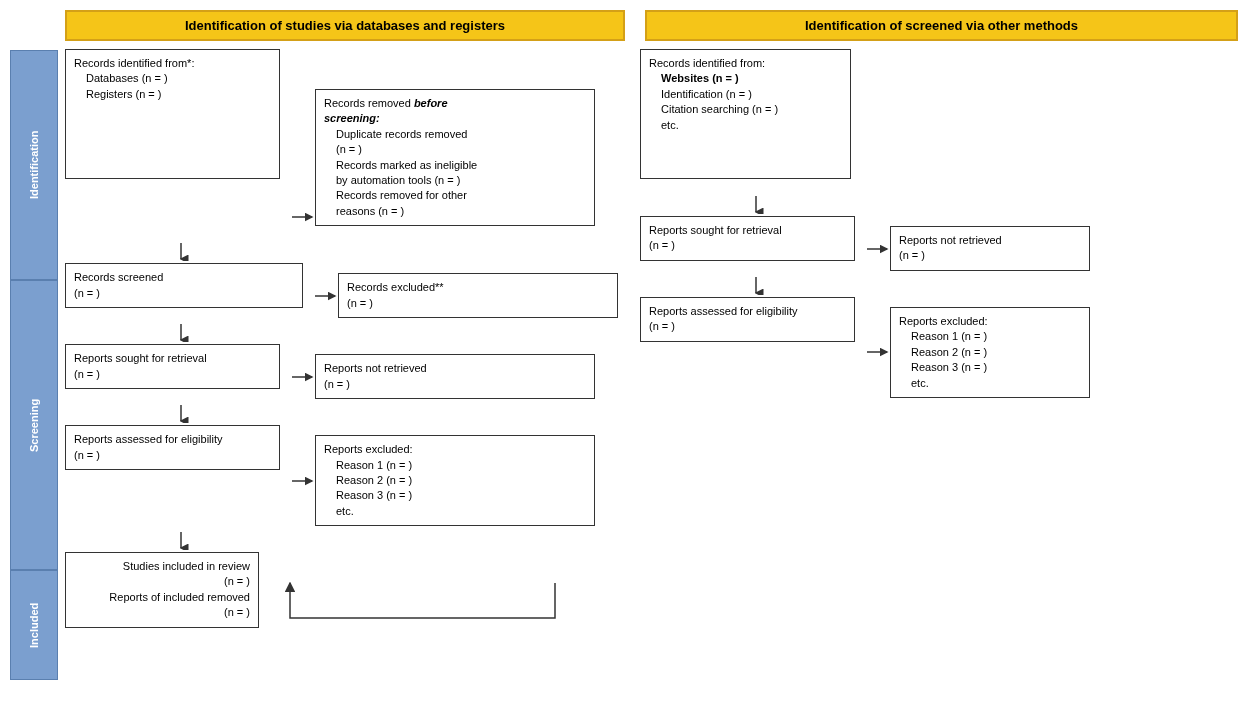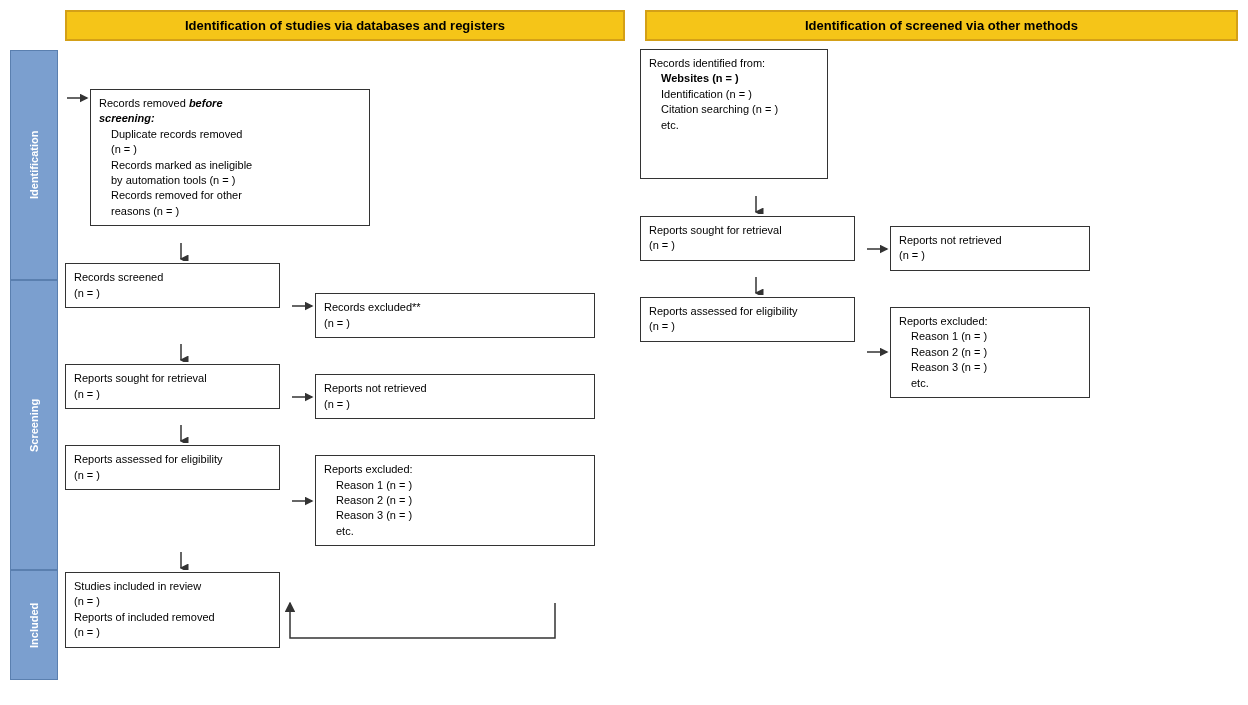--- a/index.html
+++ b/index.html
@@ -153,22 +153,27 @@
 
     <div class="diagram" style="position:relative;">
 
       <div class="full-layout">
 
         <div class="col-left" style="position:relative;">
 
           <div class="section-identification">
             <div style="display:flex; gap:10px; align-items:flex-start;">
 
-
-              <div style="display:flex; align-items:flex-start; margin-top:40px;">
+              <div class="flow-box left-id-main" style="width:215px; min-height:100px;">
+                <span>Records identified from*:</span><br>
+                <span style="padding-left:12px;">Databases (n = )</span><br>
+                <span style="padding-left:12px;">Registers (n = )</span>
+              </div>
+
+              <div style="display:flex; align-items:flex-end; margin-top:40px;">
                 <svg width="25" height="18">
                   <defs>
                       <marker id="ah1" markerWidth="6" markerHeight="6" refX="5" refY="3" orient="auto">
                         <path d="M0,0 L6,3 L0,6 Z" fill="#333"></path>
                       </marker>
                     </defs>
                   <line x1="2" y1="9" x2="22" y2="9" stroke="#333" stroke-width="1.5" marker-end="url(#ah1)"></line>
                 </svg>
                 <div class="flow-box" style="width:280px; min-height:100px;">Records removed <em>before</em><br><em>screening:</em><br><span style="padding-left:12px;">Duplicate records removed</span><br><span style="padding-left:12px;">(n = )</span><br><span style="padding-left:12px;">Records marked as ineligible</span><br><span style="padding-left:12px;">by automation tools (n = )</span><br><span style="padding-left:12px;">Records removed for other</span><br><span style="padding-left:12px;">reasons (n = )</span></div>
               </div>
@@ -180,34 +185,34 @@
               <defs>
                   <marker id="ah2" markerWidth="6" markerHeight="6" refX="3" refY="5" orient="auto">
                     <path d="M0,0 L6,0 L3,6 Z" fill="#333"></path>
                   </marker>
                 </defs>
               <line x1="9" y1="2" x2="9" y2="18" stroke="#333" stroke-width="1.5" marker-end="url(#ah2)"></line>
             </svg>
           </div>
 
           <div style="display:flex; gap:10px; align-items:flex-start; margin-bottom:4px;">
-            <div class="flow-box" style="width:215px; min-height:45px;">
+            <div class="flow-box" style="width:238px; min-height:45px;">
               <span>Records screened</span><br>
               <span>(n = )</span>
             </div>
             <div style="display:flex; align-items:center; margin-top:10px;">
               <svg width="25" height="18">
                 <defs>
                     <marker id="ah3" markerWidth="6" markerHeight="6" refX="5" refY="3" orient="auto">
                       <path d="M0,0 L6,3 L0,6 Z" fill="#333"></path>
                     </marker>
                   </defs>
                 <line x1="2" y1="9" x2="22" y2="9" stroke="#333" stroke-width="1.5" marker-end="url(#ah3)"></line>
               </svg>
-              <div class="flow-box" style="width:280px; min-height:45px;margin-top:20px;">
+              <div class="flow-box" style="width:280px; min-height:45px;">
                 <span>Records excluded**</span><br>
                 <span>(n = )</span>
               </div>
             </div>
           </div>
 
           <div style="display:flex; justify-content:flex-start; margin-left:107px; margin-bottom:2px;">
             <svg width="18" height="20">
               <defs>
                   <marker id="ah4" markerWidth="6" markerHeight="6" refX="3" refY="5" orient="auto">
@@ -279,34 +284,34 @@
               <defs>
                   <marker id="ah8" markerWidth="6" markerHeight="6" refX="3" refY="5" orient="auto">
                     <path d="M0,0 L6,0 L3,6 Z" fill="#333"></path>
                   </marker>
                 </defs>
               <line x1="9" y1="2" x2="9" y2="18" stroke="#333" stroke-width="1.5" marker-end="url(#ah8)"></line>
             </svg>
           </div>
 
           <div style="display:flex; gap:10px; align-items:flex-start;">
-            <div class="flow-box" style="width:215px; min-height:70px; position:relative;">
+            <div class="flow-box" style="width:194px; min-height:70px; position:relative;text-align:right;">
               <span>Studies included in review</span><br>
               <span>(n = )</span><br>
               <span>Reports of included removed</span><br>
               <span>(n = )</span>
             </div>
           </div>
 
         </div>
 
         <div class="col-right" style="position:relative;">
 
           <div class="section-identification">
-            <div class="flow-box right-id-main" style="width:188px; min-height:100px; display:inline-block;">
+            <div class="flow-box right-id-main" style="width:211px; min-height:100px; display:inline-block;">
               <span>Records identified from:</span><br>
               <span style="padding-left:12px;font-weight:bold;">Websites (n = )</span><br>
               <span style="padding-left:12px;">Identification (n = )</span><br>
               <span style="padding-left:12px;text-align:center;">Citation searching (n = )</span><br>
               <span style="padding-left:12px;">etc.</span>
             </div>
           </div>
 
           <div style="display:flex; justify-content:flex-start; margin-left:107px; margin-bottom:2px;">
             <svg width="18" height="20">

